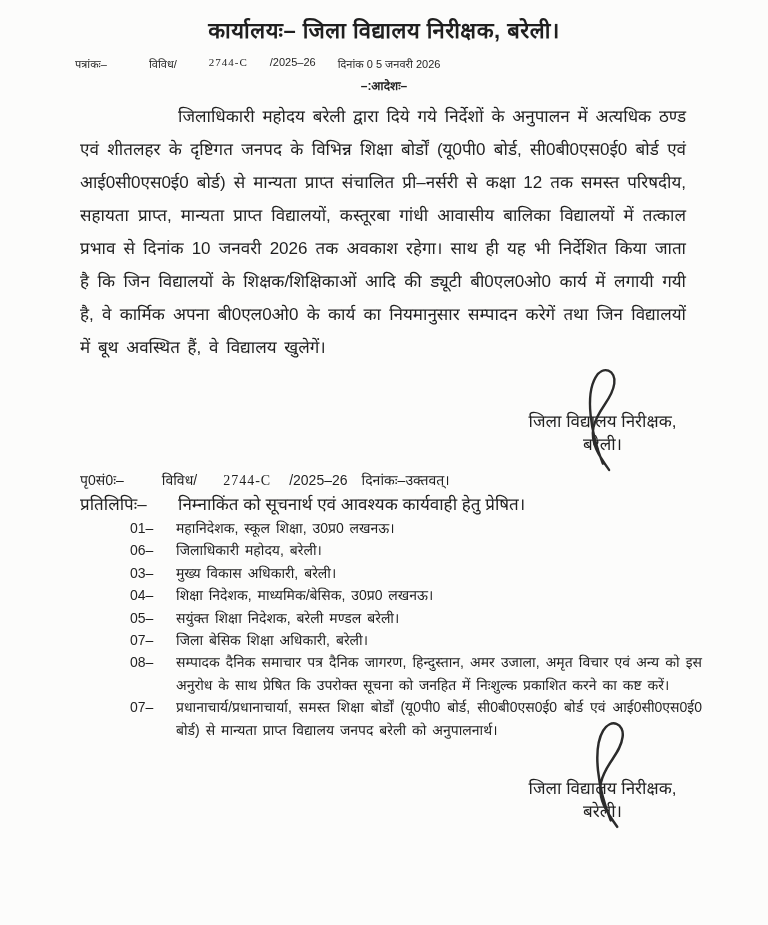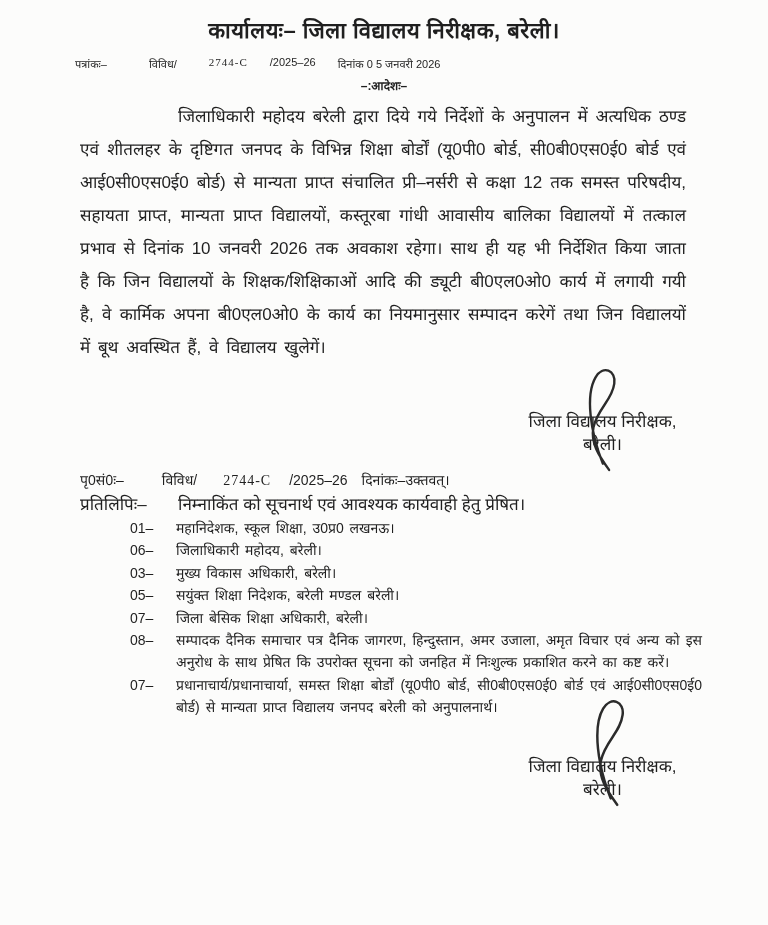--- a/index.html
+++ b/index.html
@@ -146,20 +146,24 @@
     </div>
     <div class="recipient">
       <span class="no">06–</span>
       <span class="txt">जिलाधिकारी महोदय, बरेली।</span>
     </div>
     <div class="recipient">
       <span class="no">03–</span>
       <span class="txt">मुख्य विकास अधिकारी, बरेली।</span>
     </div>
     <div class="recipient">
+      <span class="no">04–</span>
+      <span class="txt">शिक्षा निदेशक, माध्यमिक/बेसिक, उ0प्र0 लखनऊ।</span>
+    </div>
+    <div class="recipient">
       <span class="no">05–</span>
       <span class="txt">सयुंक्त शिक्षा निदेशक, बरेली मण्डल बरेली।</span>
     </div>
     <div class="recipient">
       <span class="no">07–</span>
       <span class="txt">जिला बेसिक शिक्षा अधिकारी, बरेली।</span>
     </div>
     <div class="recipient">
       <span class="no">08–</span>
       <span class="txt">सम्पादक दैनिक समाचार पत्र दैनिक जागरण, हिन्दुस्तान, अमर उजाला, अमृत विचार एवं अन्य को इस अनुरोध के साथ प्रेषित कि उपरोक्त सूचना को जनहित में निःशुल्क प्रकाशित करने का कष्ट करें।</span>

